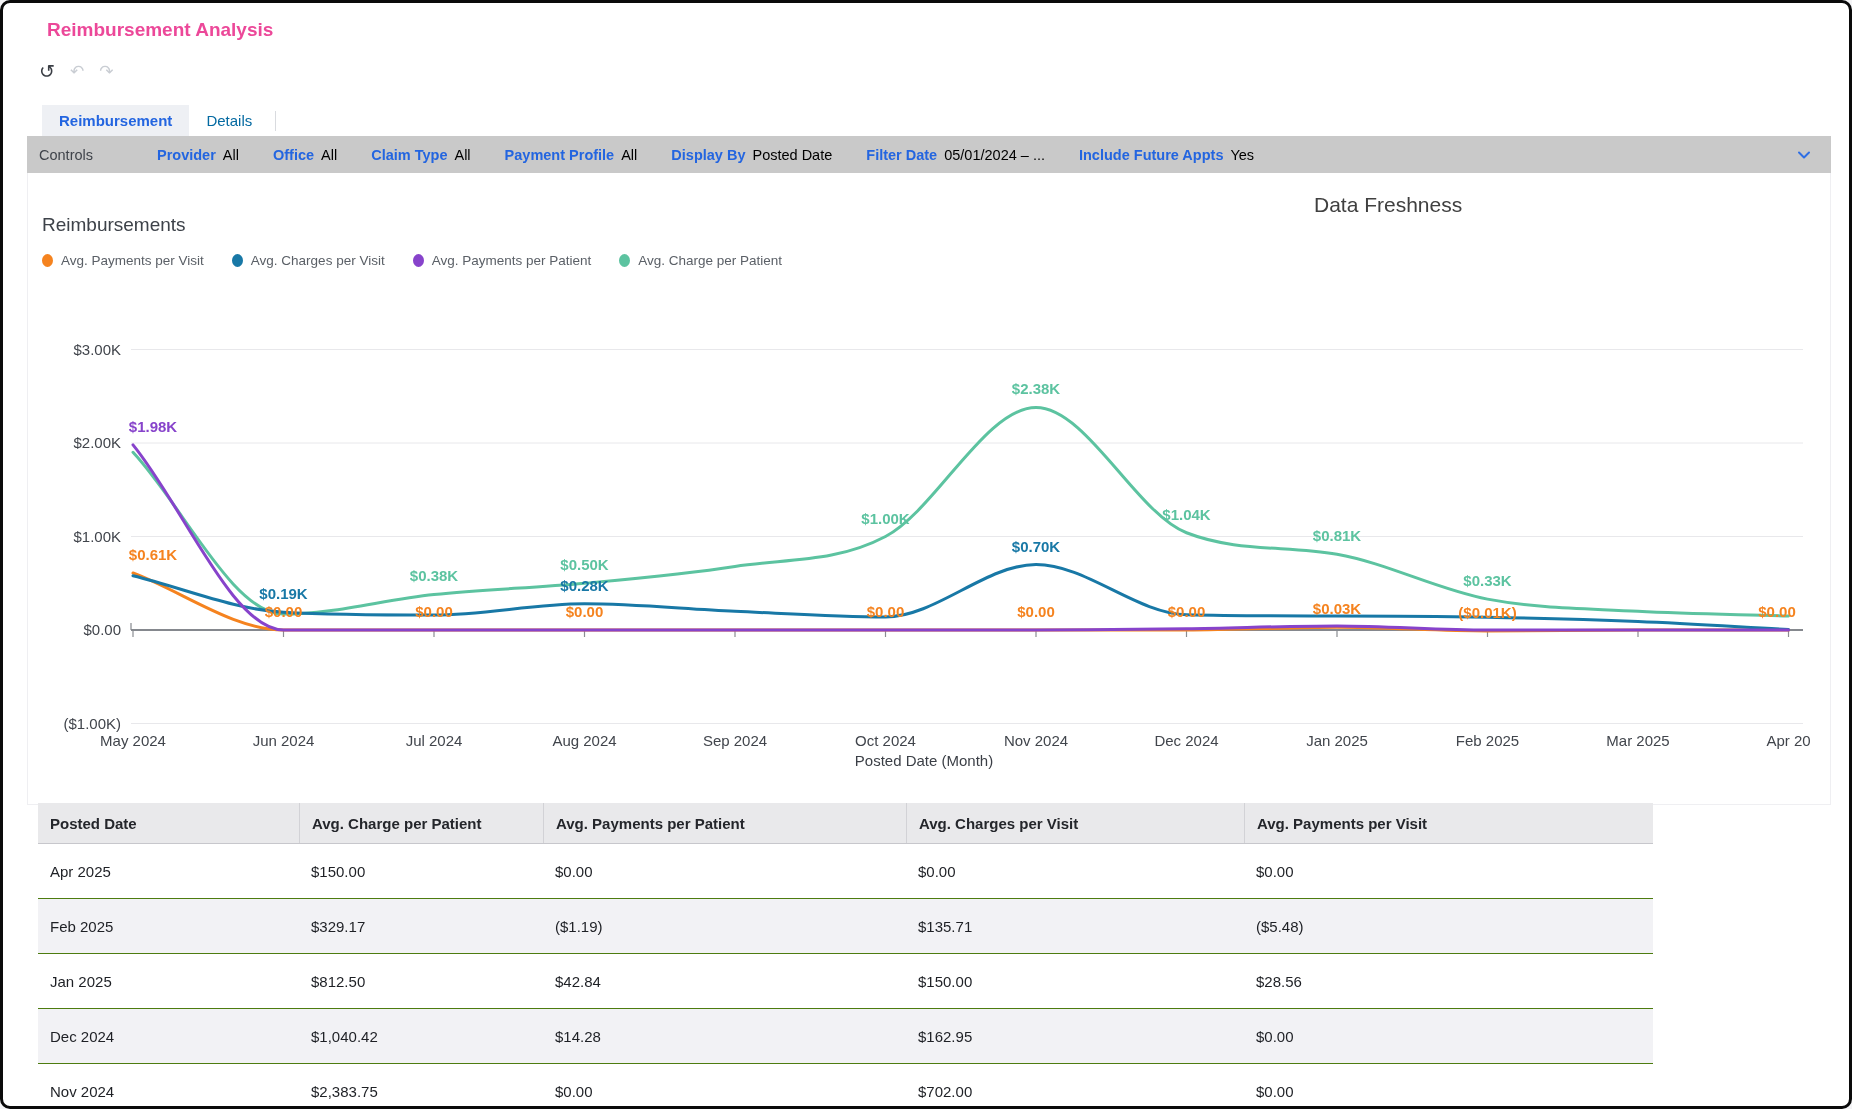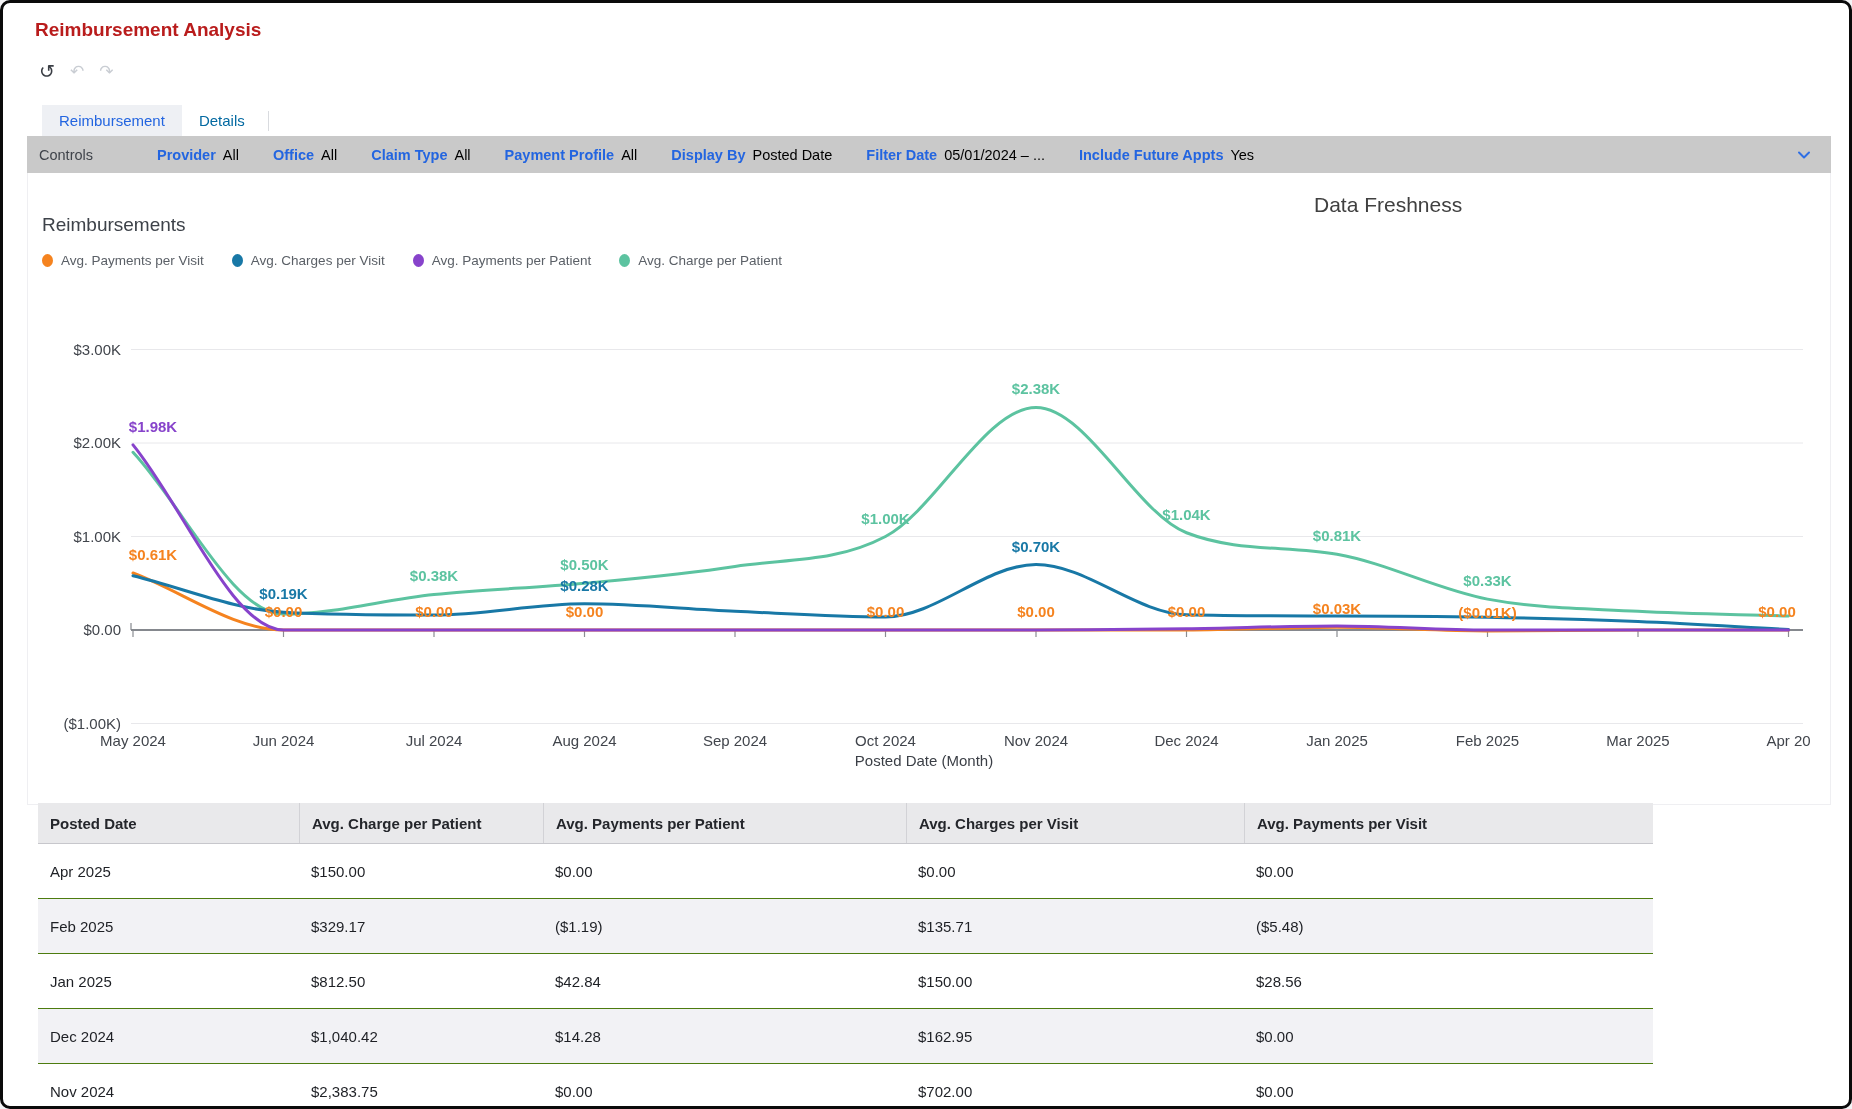--- a/index.html
+++ b/index.html
@@ -1,29 +1,29 @@
 <!DOCTYPE html>
 <html><head>
 <meta charset="utf-8">
 <style>
   html,body{margin:0;padding:0;background:#f4f4f6;}
   .frame{
     position:relative;width:1852px;height:1109px;box-sizing:border-box;
     border:3px solid #0a0a0a;border-radius:10px;background:#ffffff;overflow:hidden;
     font-family:"Liberation Sans",sans-serif;color:#1e2025;
   }
-  .title{position:absolute;left:32px;top:16px;font-size:19px;font-weight:600;color:#b91c1c;}
+  .title{position:absolute;left:44px;top:16px;font-size:19px;font-weight:600;color:#ec4899;}
   .icon-row{position:absolute;left:36px;top:58px;display:flex;gap:15px;align-items:center;
     font-family:"DejaVu Sans",sans-serif;}
   .icon-btn{font-size:19px;line-height:20px;cursor:pointer;}
   .icon-reset{color:#3a3e45;}
   .icon-dim{color:#c9cdd3;font-size:17px;}
   .tabs{position:absolute;left:39px;top:102px;display:flex;align-items:stretch;height:31px;font-size:15px;}
   .tab{padding:0 17px;line-height:31px;color:#0369a1;cursor:pointer;}
-  .tab.active{background:#eef0f4;color:#2365e0;font-weight:normal;}
+  .tab.active{background:#eef0f4;color:#2365e0;font-weight:bold;}
   .tab-divider{width:1px;background:#d9dbdf;height:20px;align-self:center;margin-left:6px;}
   .controls-bar{
     position:absolute;left:24px;top:133px;width:1804px;height:37px;background:#c9c9c9;
     display:flex;align-items:center;box-sizing:border-box;padding-left:12px;font-size:14.5px;
   }
   .controls-label{color:#3f434a;margin-right:64px;}
   .filter{display:flex;gap:7px;margin-right:34px;cursor:pointer;white-space:nowrap;}
   .fname{color:#2365e0;font-weight:bold;}
   .fval{color:#000000;}
   .chevron{position:absolute;right:18px;top:10px;cursor:pointer;}

